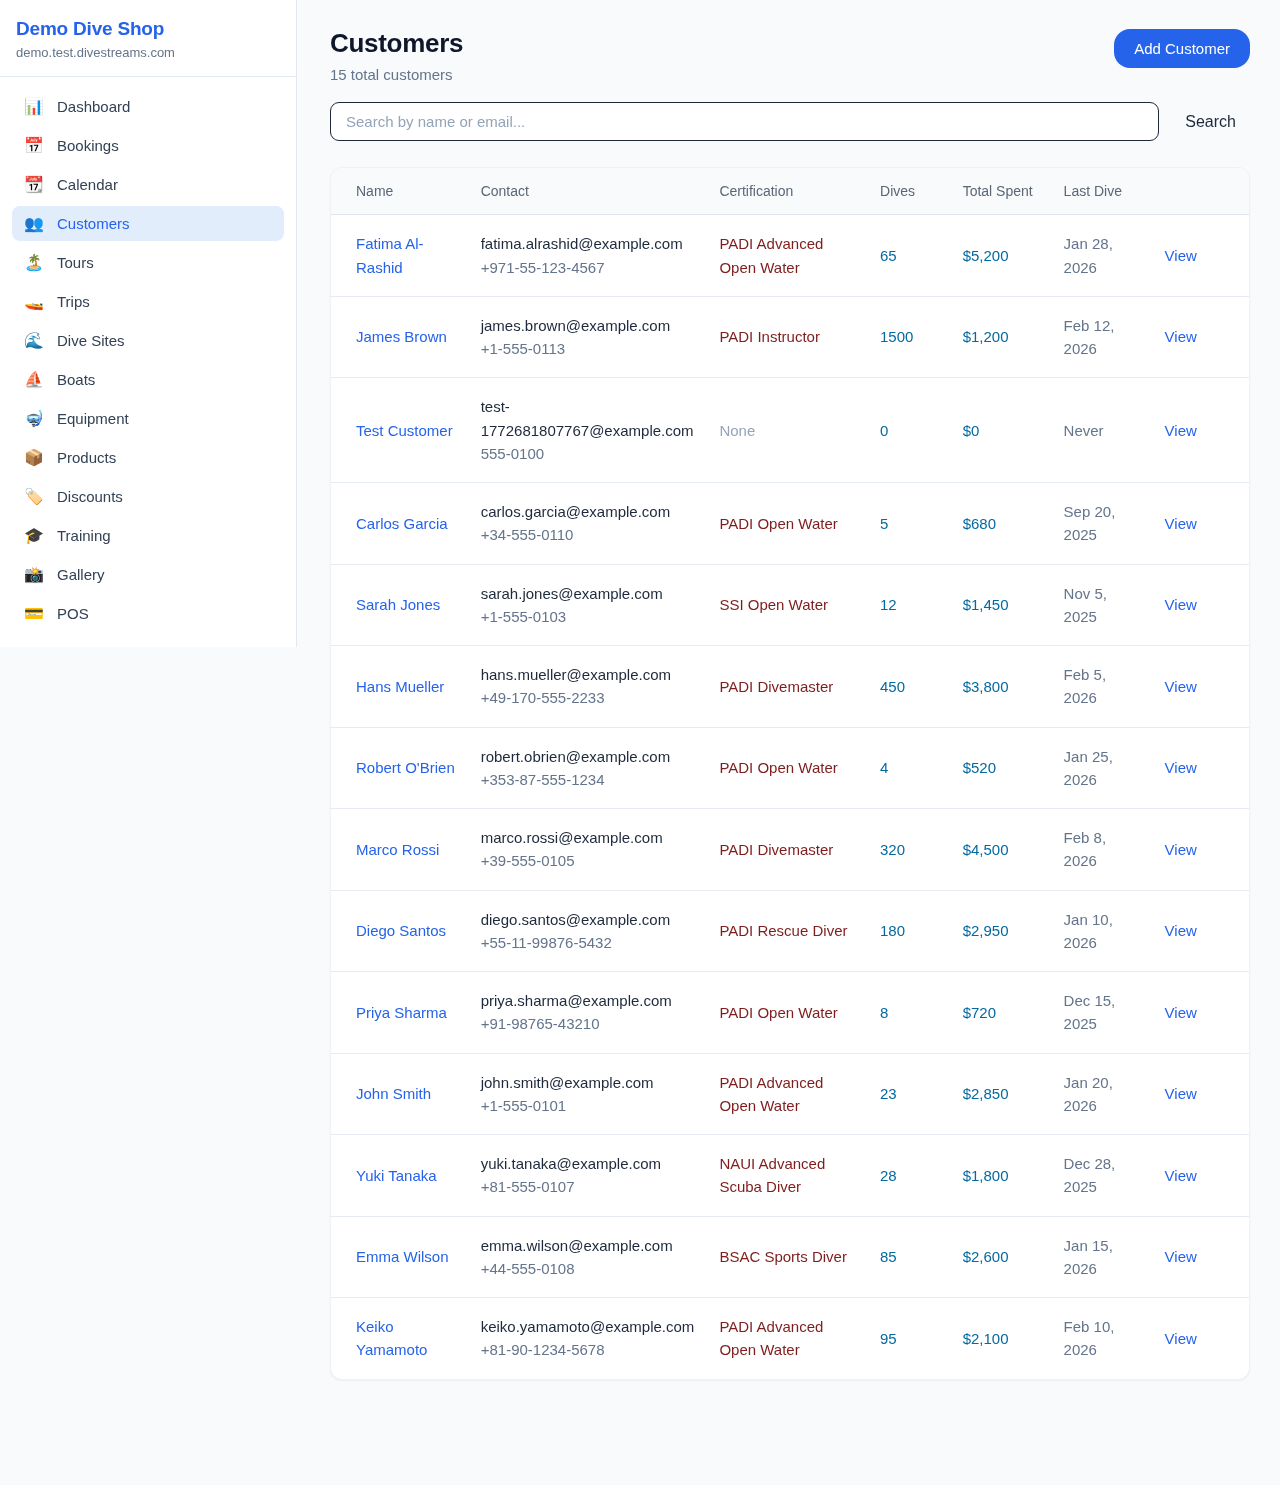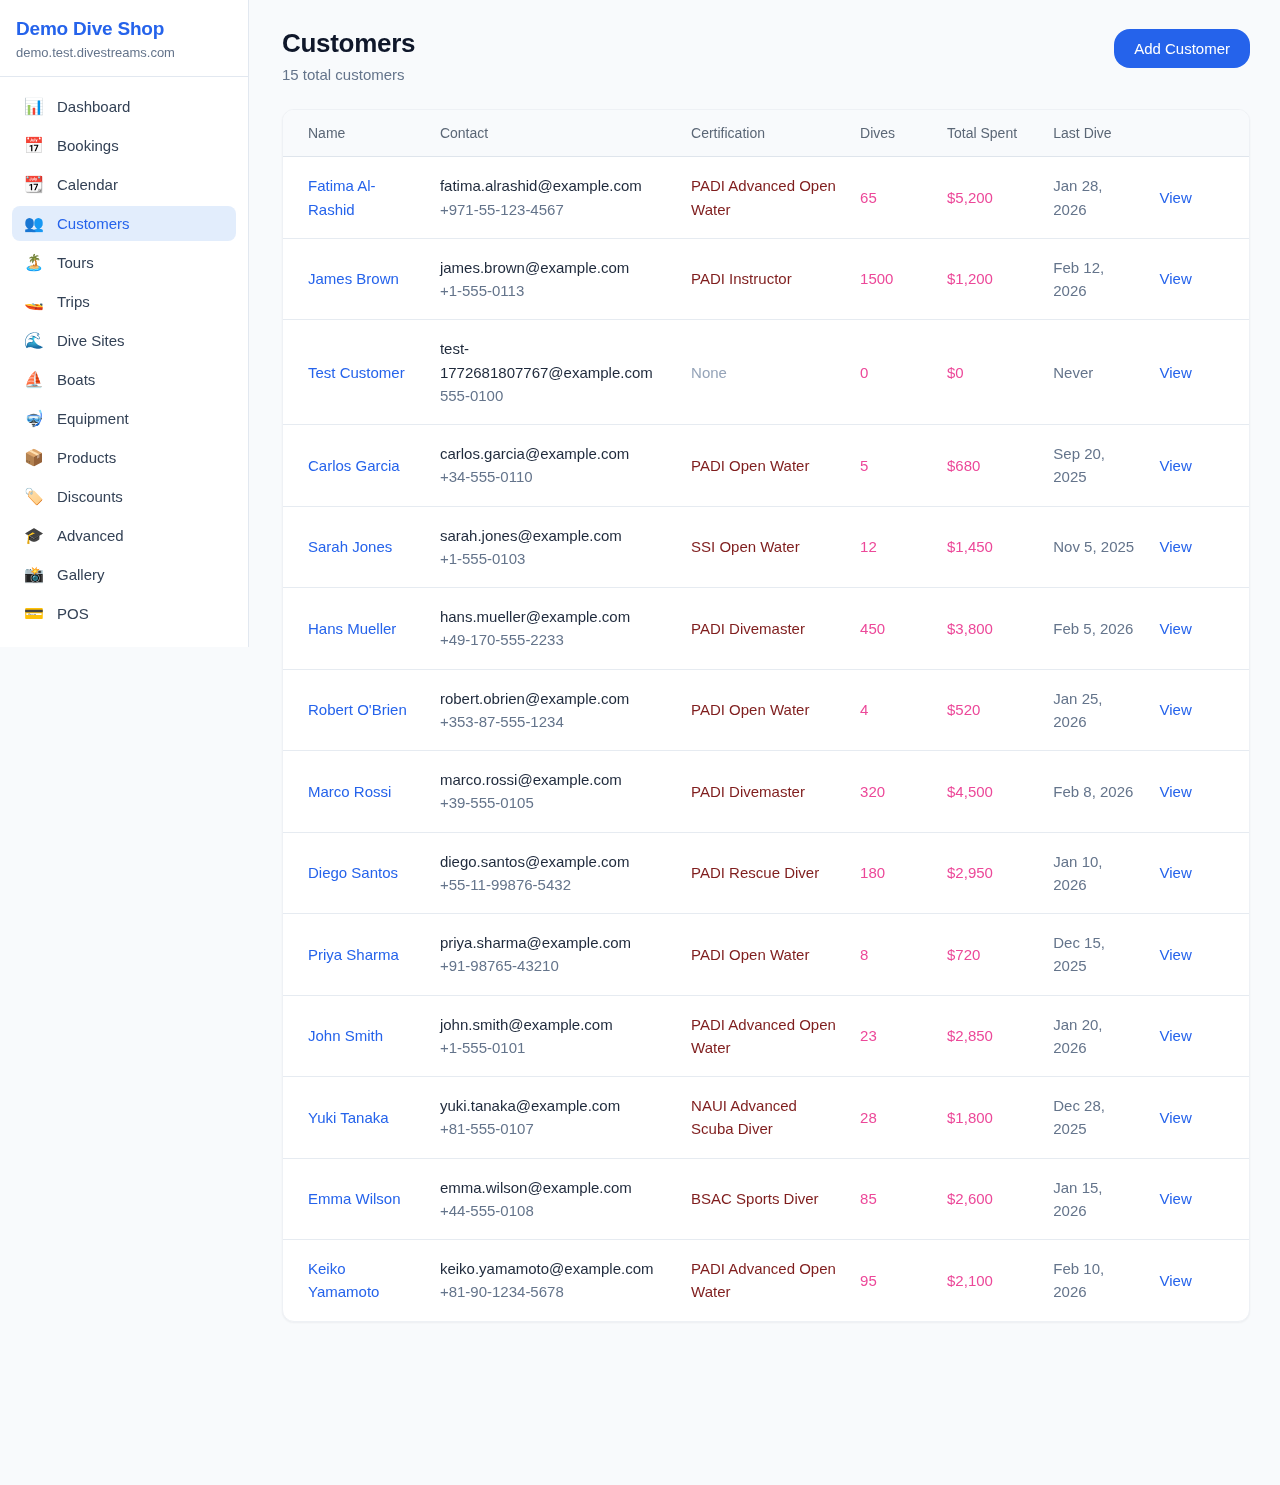--- a/index.html
+++ b/index.html
@@ -7,21 +7,21 @@
   body {
     font-family: "Liberation Sans", "DejaVu Sans", sans-serif;
     background: #f8fafc;
     color: #0f172a;
     min-height: 1485px;
   }
   .app { display: flex; align-items: flex-start; }
 
   
   .sidebar {
-    width: 249px;
+    width: 297px;
     background: #ffffff;
     border-right: 1px solid #e2e8f0;
     flex-shrink: 0;
   }
   .sidebar-header {
     padding: 18px 16px 16px 16px;
     border-bottom: 1px solid #e2e8f0;
   }
   .shop-title { color: #2563eb; font-size: 19px; font-weight: bold; letter-spacing: -0.2px; }
   .shop-domain { color: #64748b; font-size: 13px; margin-top: 5px; }
@@ -116,21 +116,21 @@
     line-height: 1.55;
     vertical-align: middle;
     border-bottom: 1px solid #e6ebf1;
   }
   tbody tr:last-child td { border-bottom: none; }
   .name-link { color: #2563eb; text-decoration: none; font-weight: 500; cursor: pointer; }
   .cell-email { color: #1e293b; word-wrap: break-word; }
   .cell-phone { color: #64748b; }
   .cell-cert { color: #7f1d1d; }
   .cell-cert.none { color: #94a3b8; }
-  .cell-dives, .cell-spent { color: #ec4899; }
+  .cell-dives, .cell-spent { color: #0369a1; }
   .cell-last { color: #64748b; }
   .view-link { color: #2563eb; text-decoration: none; cursor: pointer; }
 </style>
 </head>
 <body>
 
 <div class="app">
 
   <aside class="sidebar">
     <div class="sidebar-header">
@@ -177,21 +177,21 @@
         <div class="nav-item">
           <span class="nav-icon">📦</span>
           <span>Products</span>
         </div>
         <div class="nav-item">
           <span class="nav-icon">🏷️</span>
           <span>Discounts</span>
         </div>
         <div class="nav-item">
           <span class="nav-icon">🎓</span>
-          <span>Advanced</span>
+          <span>Training</span>
         </div>
         <div class="nav-item">
           <span class="nav-icon">📸</span>
           <span>Gallery</span>
         </div>
         <div class="nav-item">
           <span class="nav-icon">💳</span>
           <span>POS</span>
         </div>
       </nav>
@@ -199,20 +199,24 @@
 
   <main class="main">
     <div class="page-header">
       <div>
         <h1 class="page-title">Customers</h1>
         <div class="page-subtitle">15 total customers</div>
       </div>
       <button class="add-btn">Add Customer</button>
     </div>
 
+    <div class="search-row">
+      <input class="search-input" type="text" placeholder="Search by name or email..." style="">
+      <button class="search-btn">Search</button>
+    </div>
 
     <div class="card">
       <table>
         <colgroup>
           <col class="c-name">
             <col class="c-contact">
             <col class="c-cert">
             <col class="c-dives">
             <col class="c-spent">
             <col class="c-last">

